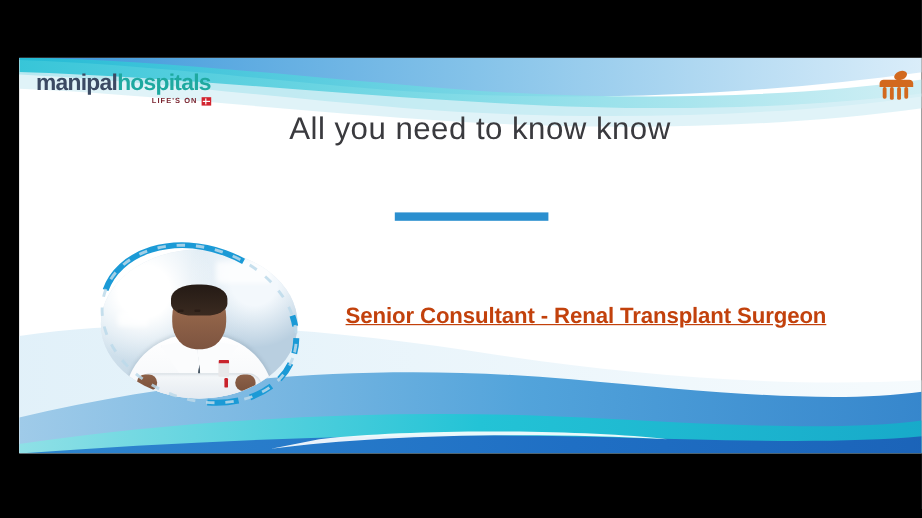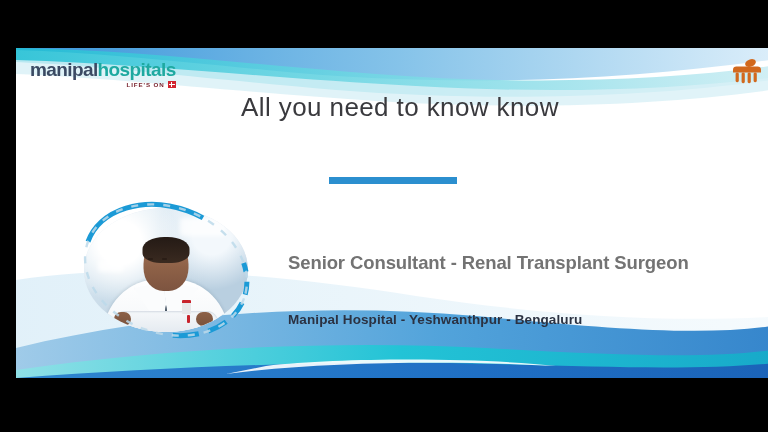--- a/index.html
+++ b/index.html
@@ -75,21 +75,21 @@
     background:linear-gradient(180deg,#241a15,#3a2a20);border-radius:46% 46% 38% 38%;}
   .ph-eye{position:absolute;top:40%;width:5px;height:2.6px;border-radius:2px;background:#2a1d16;}
   .ph-badge{position:absolute;left:60%;top:74%;width:9px;height:11px;background:#e8e8ea;
     border-radius:1px;border-top:3px solid #c8232c;}
   .ph-pen{position:absolute;left:63%;top:86%;width:2.6px;height:8px;background:#c8232c;border-radius:1px;}
 
   
   .dr-name{position:absolute;left:272px;top:164px;font-size:27px;font-weight:700;
     color:#231f20;letter-spacing:-0.2px;z-index:20;}
   .dr-role{position:absolute;left:272px;top:204px;width:430px;font-size:18.5px;font-weight:700;
-    color:#737373;line-height:1.18;letter-spacing:-0.1px;z-index:20;}
+    color:#c2410c;line-height:1.18;letter-spacing:-0.1px;z-index:20;text-decoration:underline;}
   .dr-loc{position:absolute;left:272px;top:264px;font-size:13.5px;font-weight:700;
     color:#2b3242;letter-spacing:0.1px;z-index:20;}
 </style>
 </head>
 <body>
 
 <div id="stage">
 
   <div class="slide">
 
@@ -181,18 +181,17 @@
         <div class="ph-badge"></div>
         <div class="ph-pen"></div>
       </div>
       <svg class="photo-ring" viewBox="0 0 186 140">
         <ellipse cx="93" cy="70" rx="83" ry="63" fill="none" stroke="#1b9ad6" stroke-width="5" stroke-dasharray="132 62 9 10 13 9 16 9 20 10 26 400" stroke-linecap="butt" transform="rotate(-160 93 70)"></ellipse>
         <ellipse cx="93" cy="70" rx="83" ry="63" fill="none" stroke="#bcd9ea" stroke-width="2.4" stroke-dasharray="7 9" opacity="0.85" transform="rotate(20 93 70)"></ellipse>
       </svg>
     </div>
 
     <div class="dr-role">Senior Consultant - Renal Transplant Surgeon</div>
-    <div class="dr-loc">Manipal Hospital - Yeshwanthpur - Bengaluru</div>
   </div>
 
   <div class="bar-top"></div>
   <div class="bar-bottom"></div>
 </div>
 
 </body></html>

